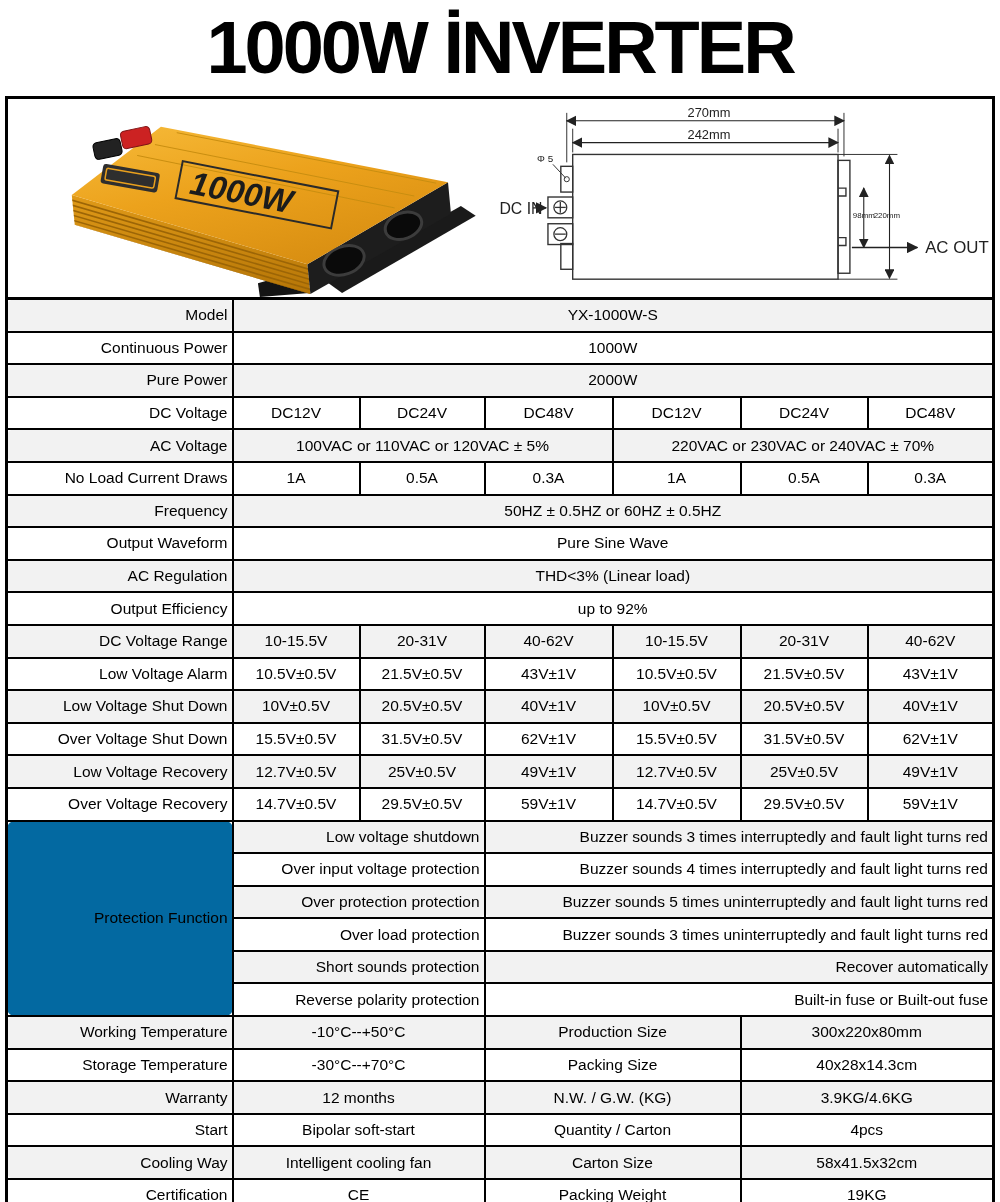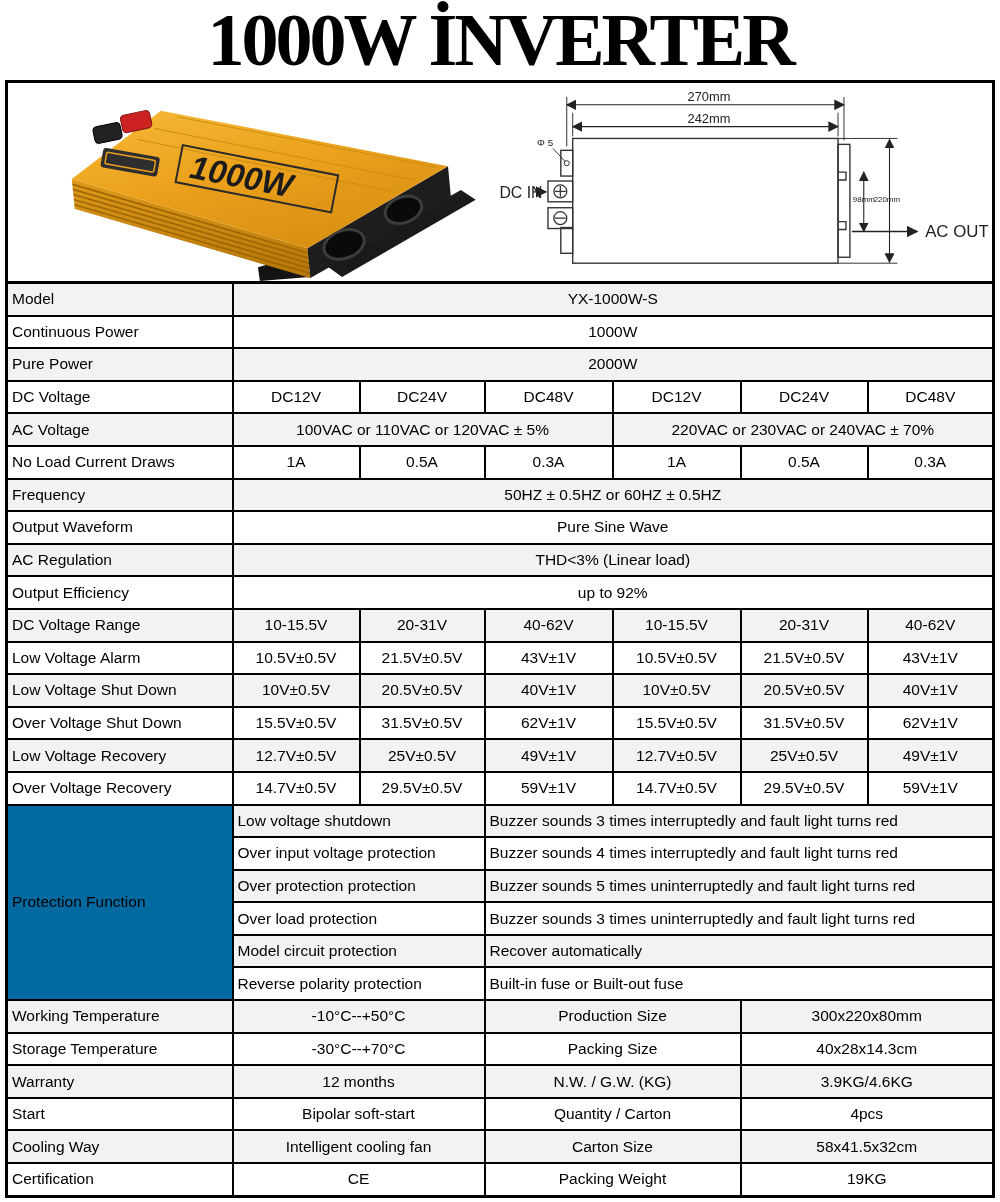--- a/index.html
+++ b/index.html
@@ -1,39 +1,39 @@
 <!DOCTYPE html>
 <html><head>
 <meta charset="utf-8">
 <style>
   html,body{margin:0;padding:0;background:#fff;}
   body{width:1000px;font-family:"Liberation Sans",sans-serif;color:#000;}
   .page{padding:0 5px;}
   .main-title{
-    font-size:74px;font-weight:bold;text-align:center;margin:0;
+    font-size:74px;font-weight:bold;text-align:center;margin:8px;
     line-height:80px;letter-spacing:-3px;white-space:nowrap;
-    font-family:Liberation Serif, serif;
+    font-family:Liberation Sans, sans-serif;
   }
   .media-box{
     border:3px solid #000;border-bottom:none;height:198px;
     display:flex;align-items:stretch;overflow:hidden;background:#fff;
   }
   .media-left{width:483px;height:198px;}
   .media-right{width:501px;height:198px;}
   table.spec{
     width:100%;border-collapse:collapse;table-layout:fixed;
     border:3px solid #000;font-size:15.5px;
   }
   table.spec td{
     border:2px solid #000;height:30.6px;padding:0 4px;
     text-align:center;vertical-align:middle;overflow:hidden;white-space:nowrap;
     background:#fff;
   }
   table.spec tr:nth-child(odd) td{background:#f2f2f2;}
-  table.spec td.al{text-align:left;}
+  table.spec td.al{text-align:right;border-radius:8px;}
   .dgtxt{font-family:"Liberation Sans",sans-serif;fill:#222;}
 </style>
 </head>
 <body>
 
 <div class="page">
 
   <h1 class="main-title">1000W İNVERTER</h1>
 
   <div class="media-box">
@@ -275,21 +275,21 @@
         </tr>
         <tr>
           <td colspan="2" class="al">Over protection protection</td>
           <td colspan="4" class="al">Buzzer sounds 5 times uninterruptedly and fault light turns red</td>
         </tr>
         <tr>
           <td colspan="2" class="al">Over load protection</td>
           <td colspan="4" class="al">Buzzer sounds 3 times uninterruptedly and fault light turns red</td>
         </tr>
         <tr>
-          <td colspan="2" class="al">Model circuit protection</td>
+          <td colspan="2" class="al">Short sounds protection</td>
           <td colspan="4" class="al">Recover automatically</td>
         </tr>
         <tr>
           <td colspan="2" class="al">Reverse polarity protection</td>
           <td colspan="4" class="al">Built-in fuse or Built-out fuse</td>
         </tr>
         <tr>
           <td class="al">Working Temperature</td>
           <td colspan="2">-10°C--+50°C</td>
           <td colspan="2">Production Size</td>

